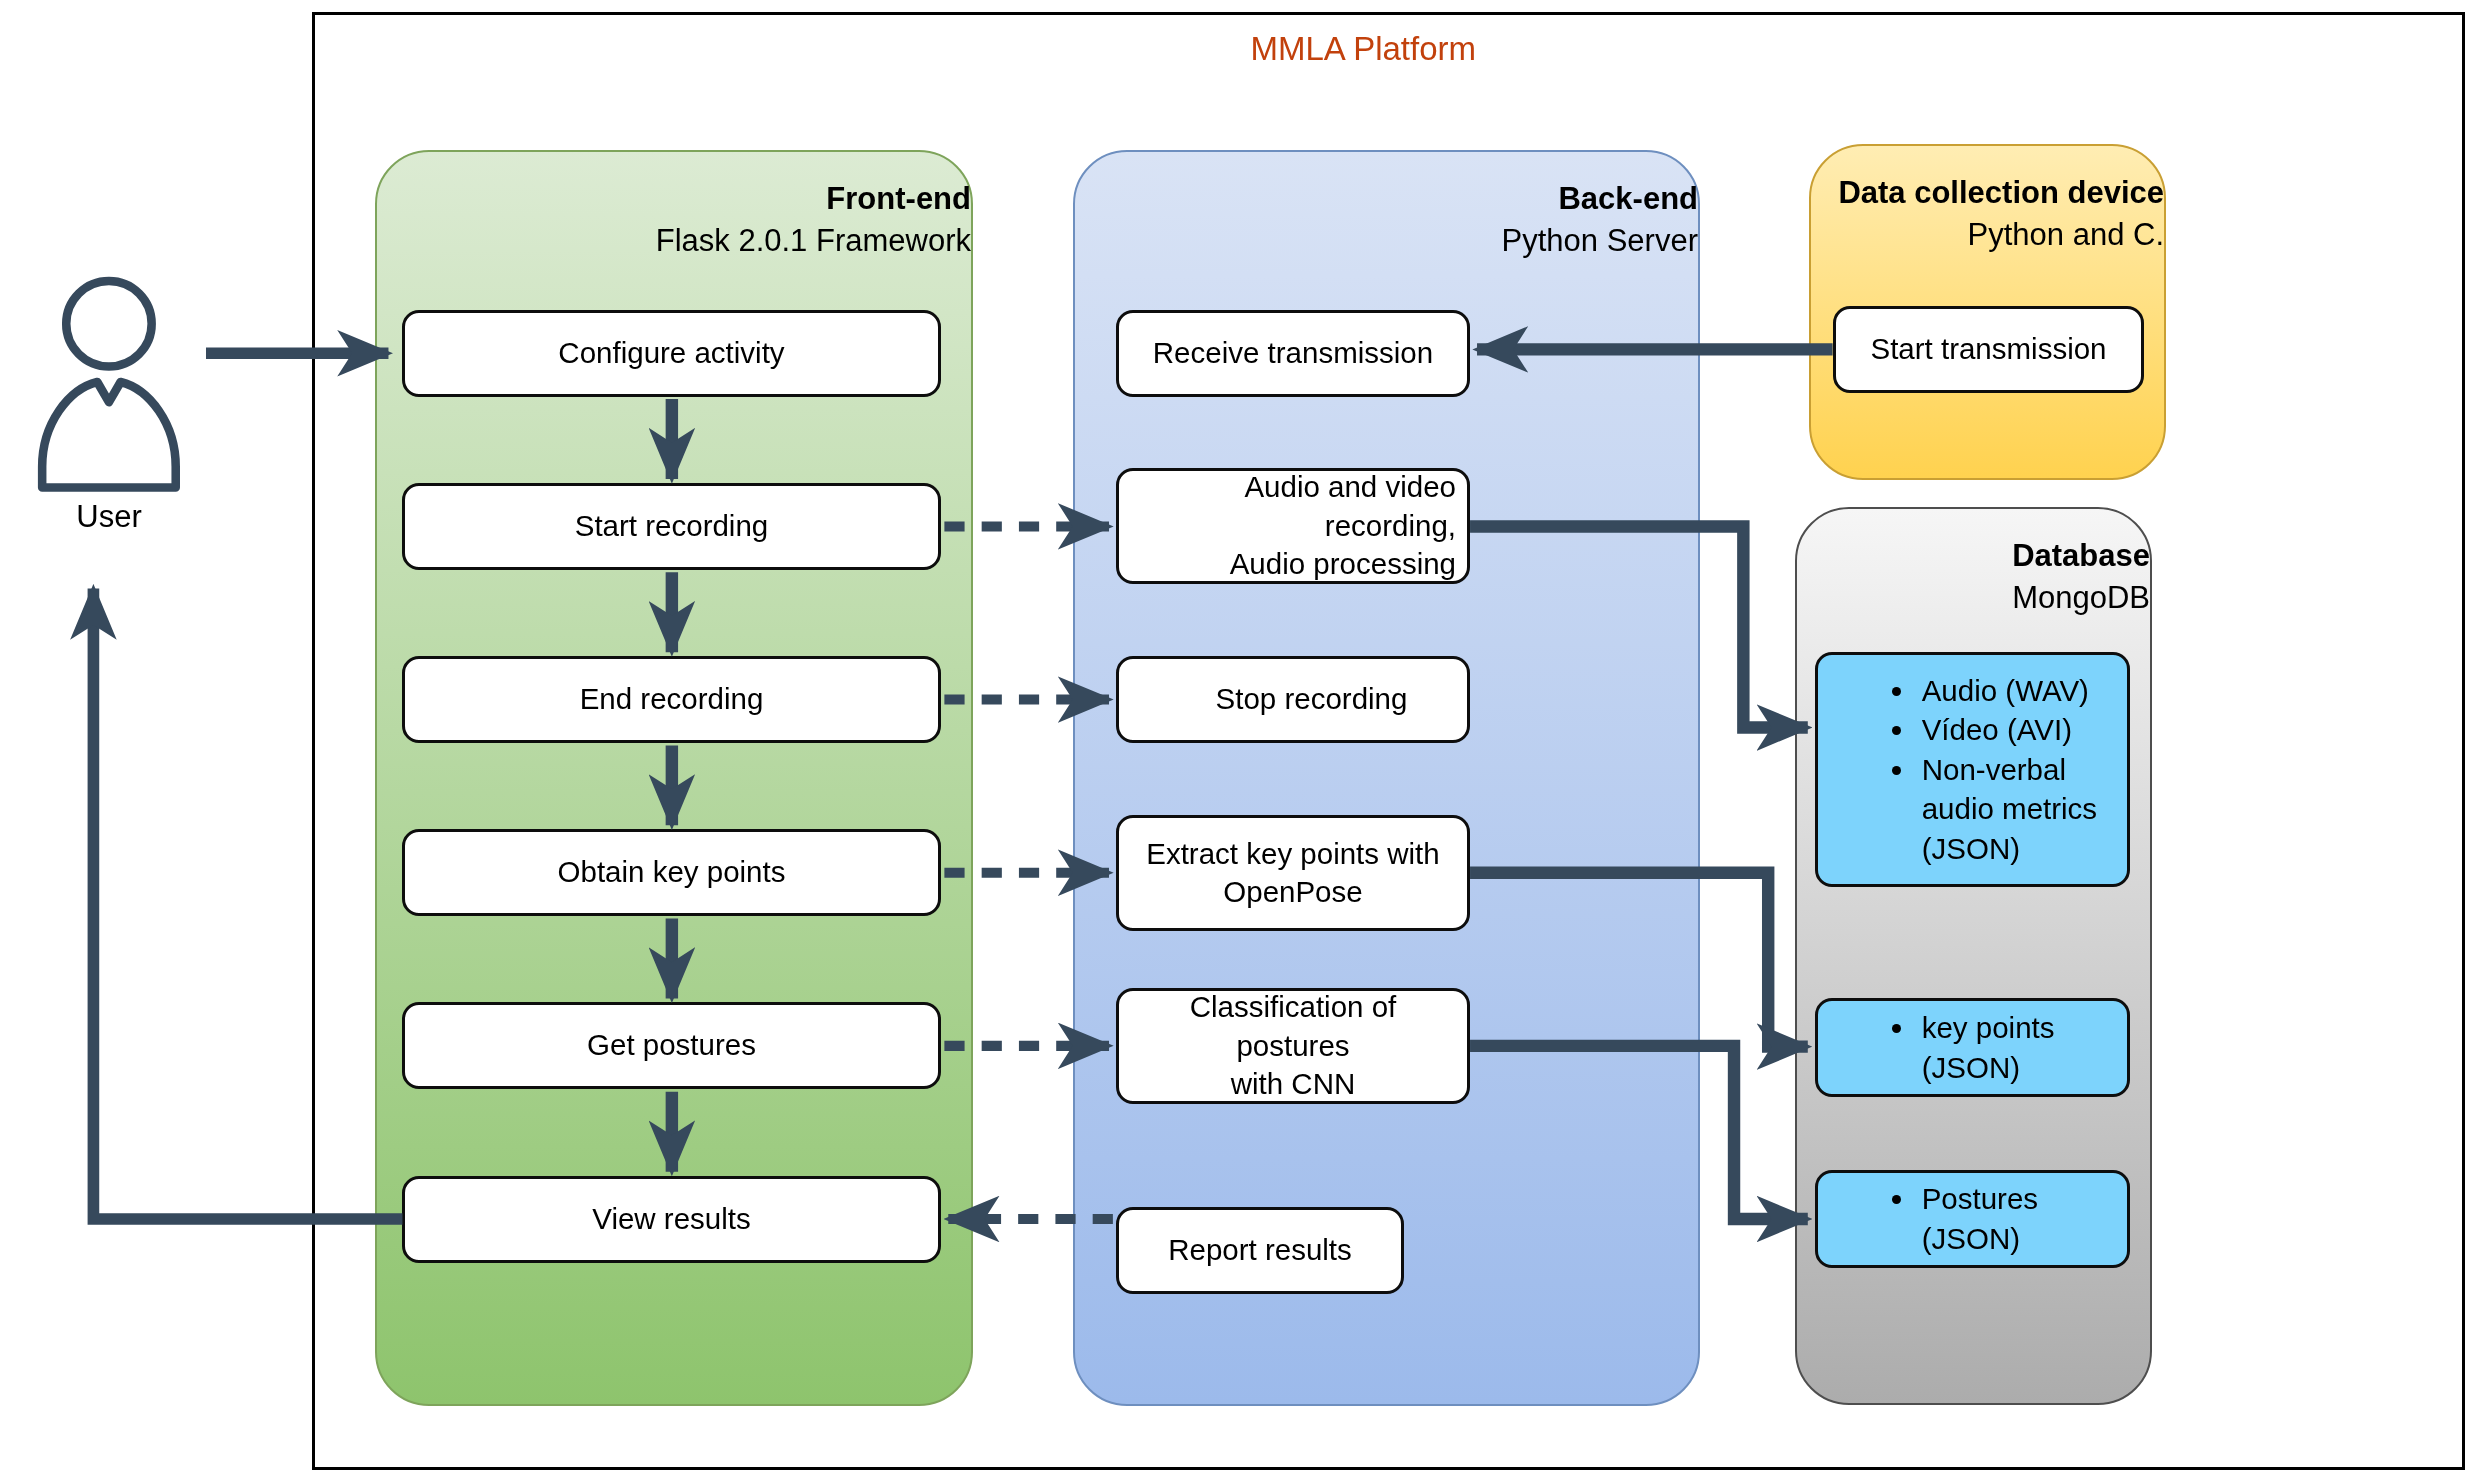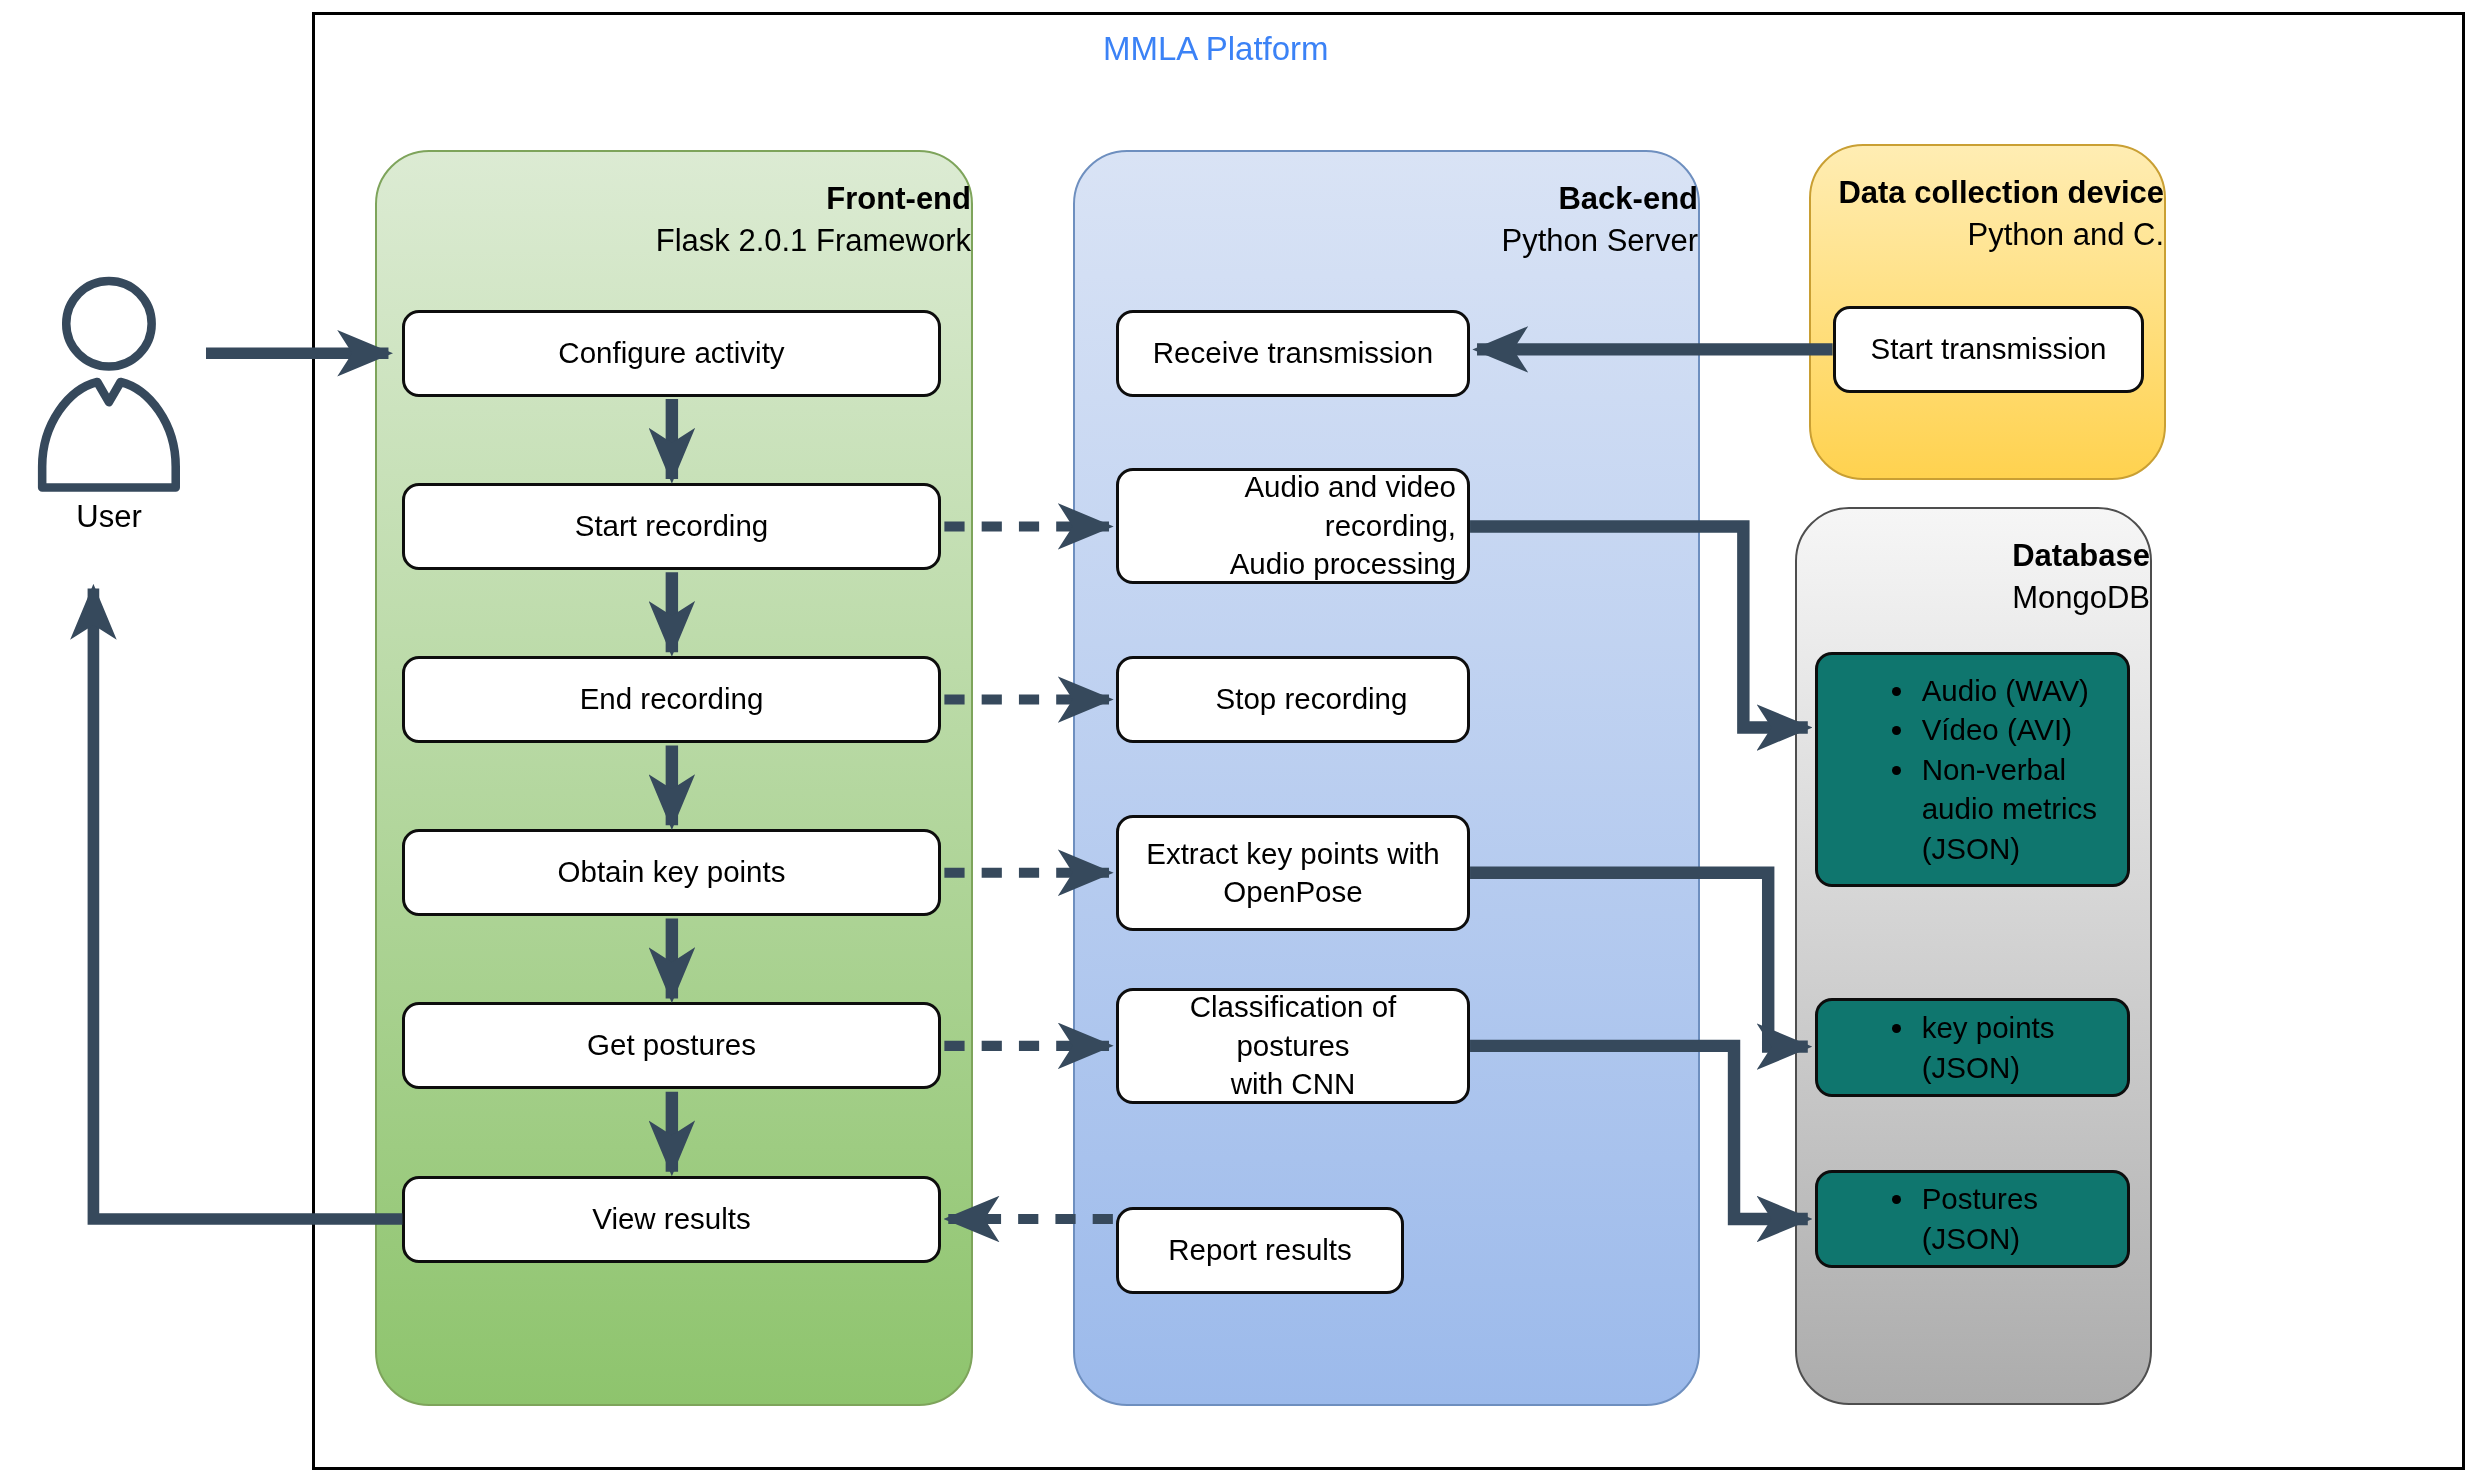--- a/index.html
+++ b/index.html
@@ -12,21 +12,21 @@
   }
   .abs{position:absolute;box-sizing:border-box;}
 
   
   .platform{
     left:312px;top:11.6px;width:2153px;height:1458px;
     border:3.1px solid #000;background:transparent;
   }
   .diagram-title{
     left:1103px;top:29.5px;width:373px;
-    text-align:left;font-size:33px;color:#3b82f6;
+    text-align:right;font-size:33px;color:#c2410c;
   }
 
   
   .container{border-radius:54px;}
   .front{
     left:375px;top:150px;width:598px;height:1256px;
     background:linear-gradient(var(--green_top), var(--green_bottom));
     border:2.3px solid var(--green_border);
   }
   .back{
@@ -55,21 +55,21 @@
     position:absolute;box-sizing:border-box;
     background:#fff;border:3.1px solid var(--box_border);border-radius:17px;
     display:flex;align-items:center;justify-content:center;
     text-align:center;font-size:29.5px;line-height:1.3;
     white-space:pre-line;padding:0 11px;
   }
 
   
   .store{
     position:absolute;box-sizing:border-box;
-    background:#0f766e;border:3.1px solid var(--box_border);border-radius:17px;
+    background:#7dd3fc;border:3.1px solid var(--box_border);border-radius:17px;
     display:flex;align-items:center;
   }
   .store ul{margin:0;padding-left:99px;font-size:29.5px;line-height:1.34;}
   .store li{padding-left:4.7px;max-width:227px;}
 
   .user-label{
     left:43px;top:499px;width:132px;
     text-align:center;font-size:31px;
   }
 

